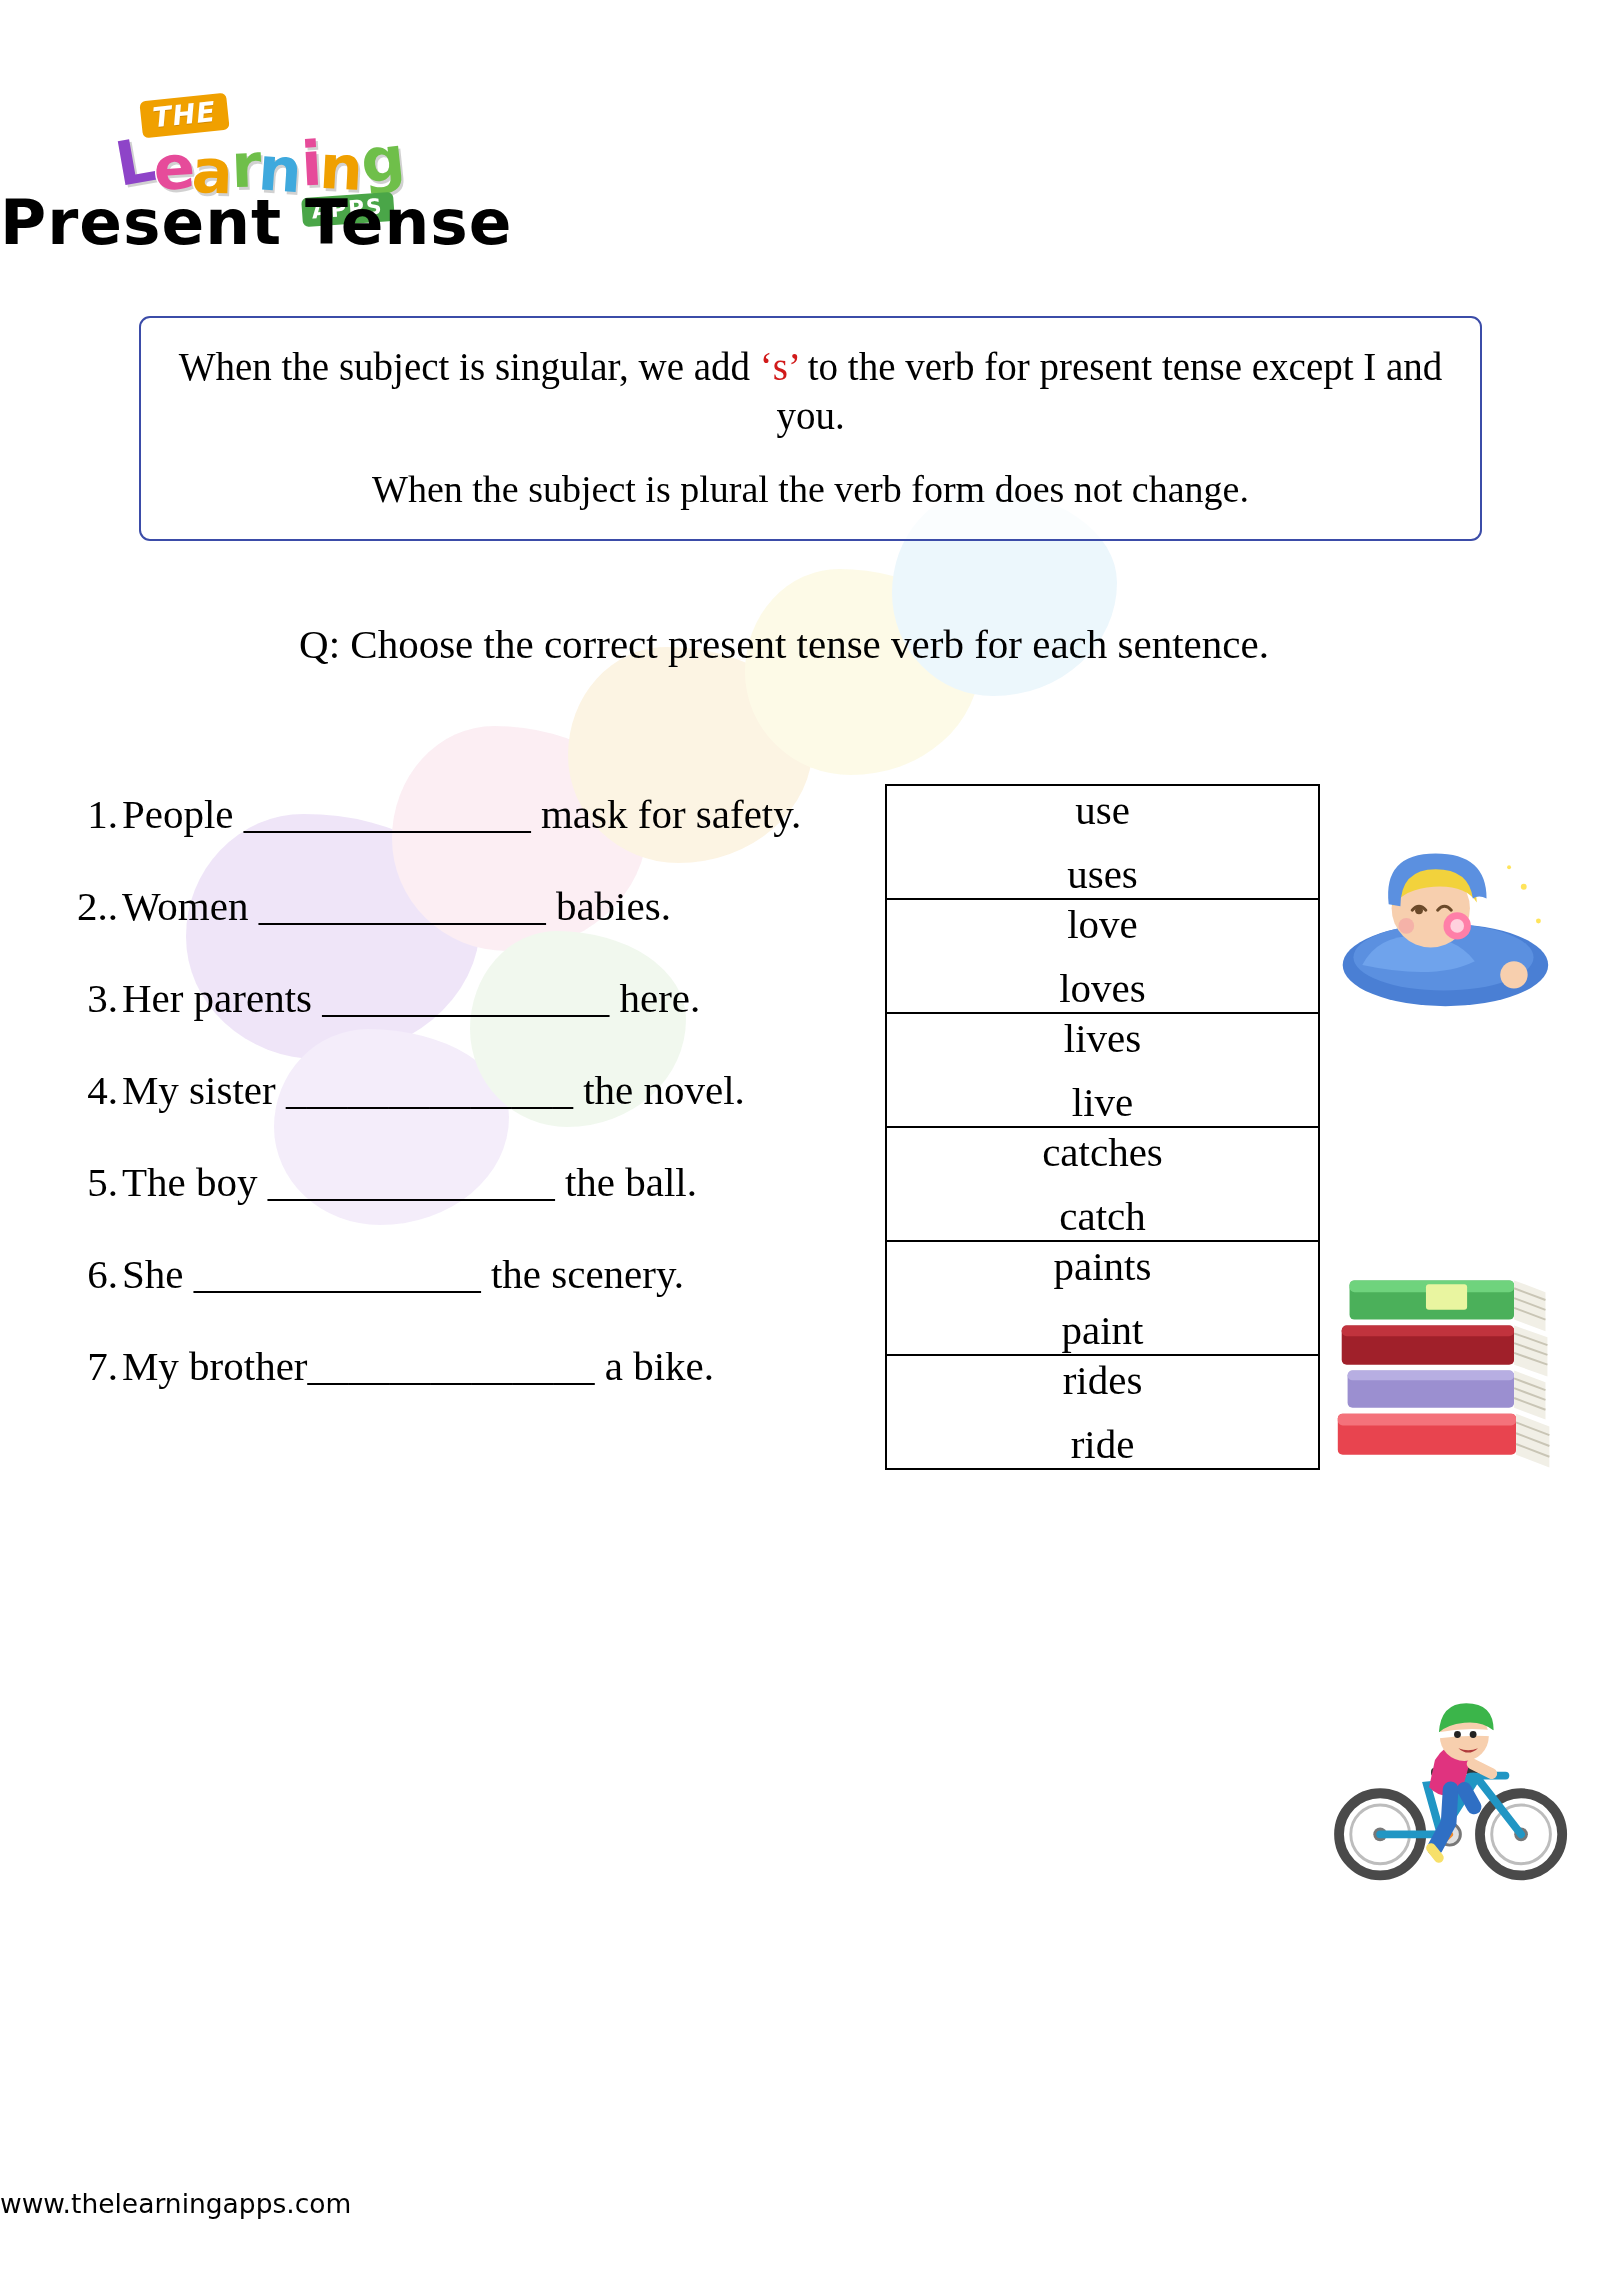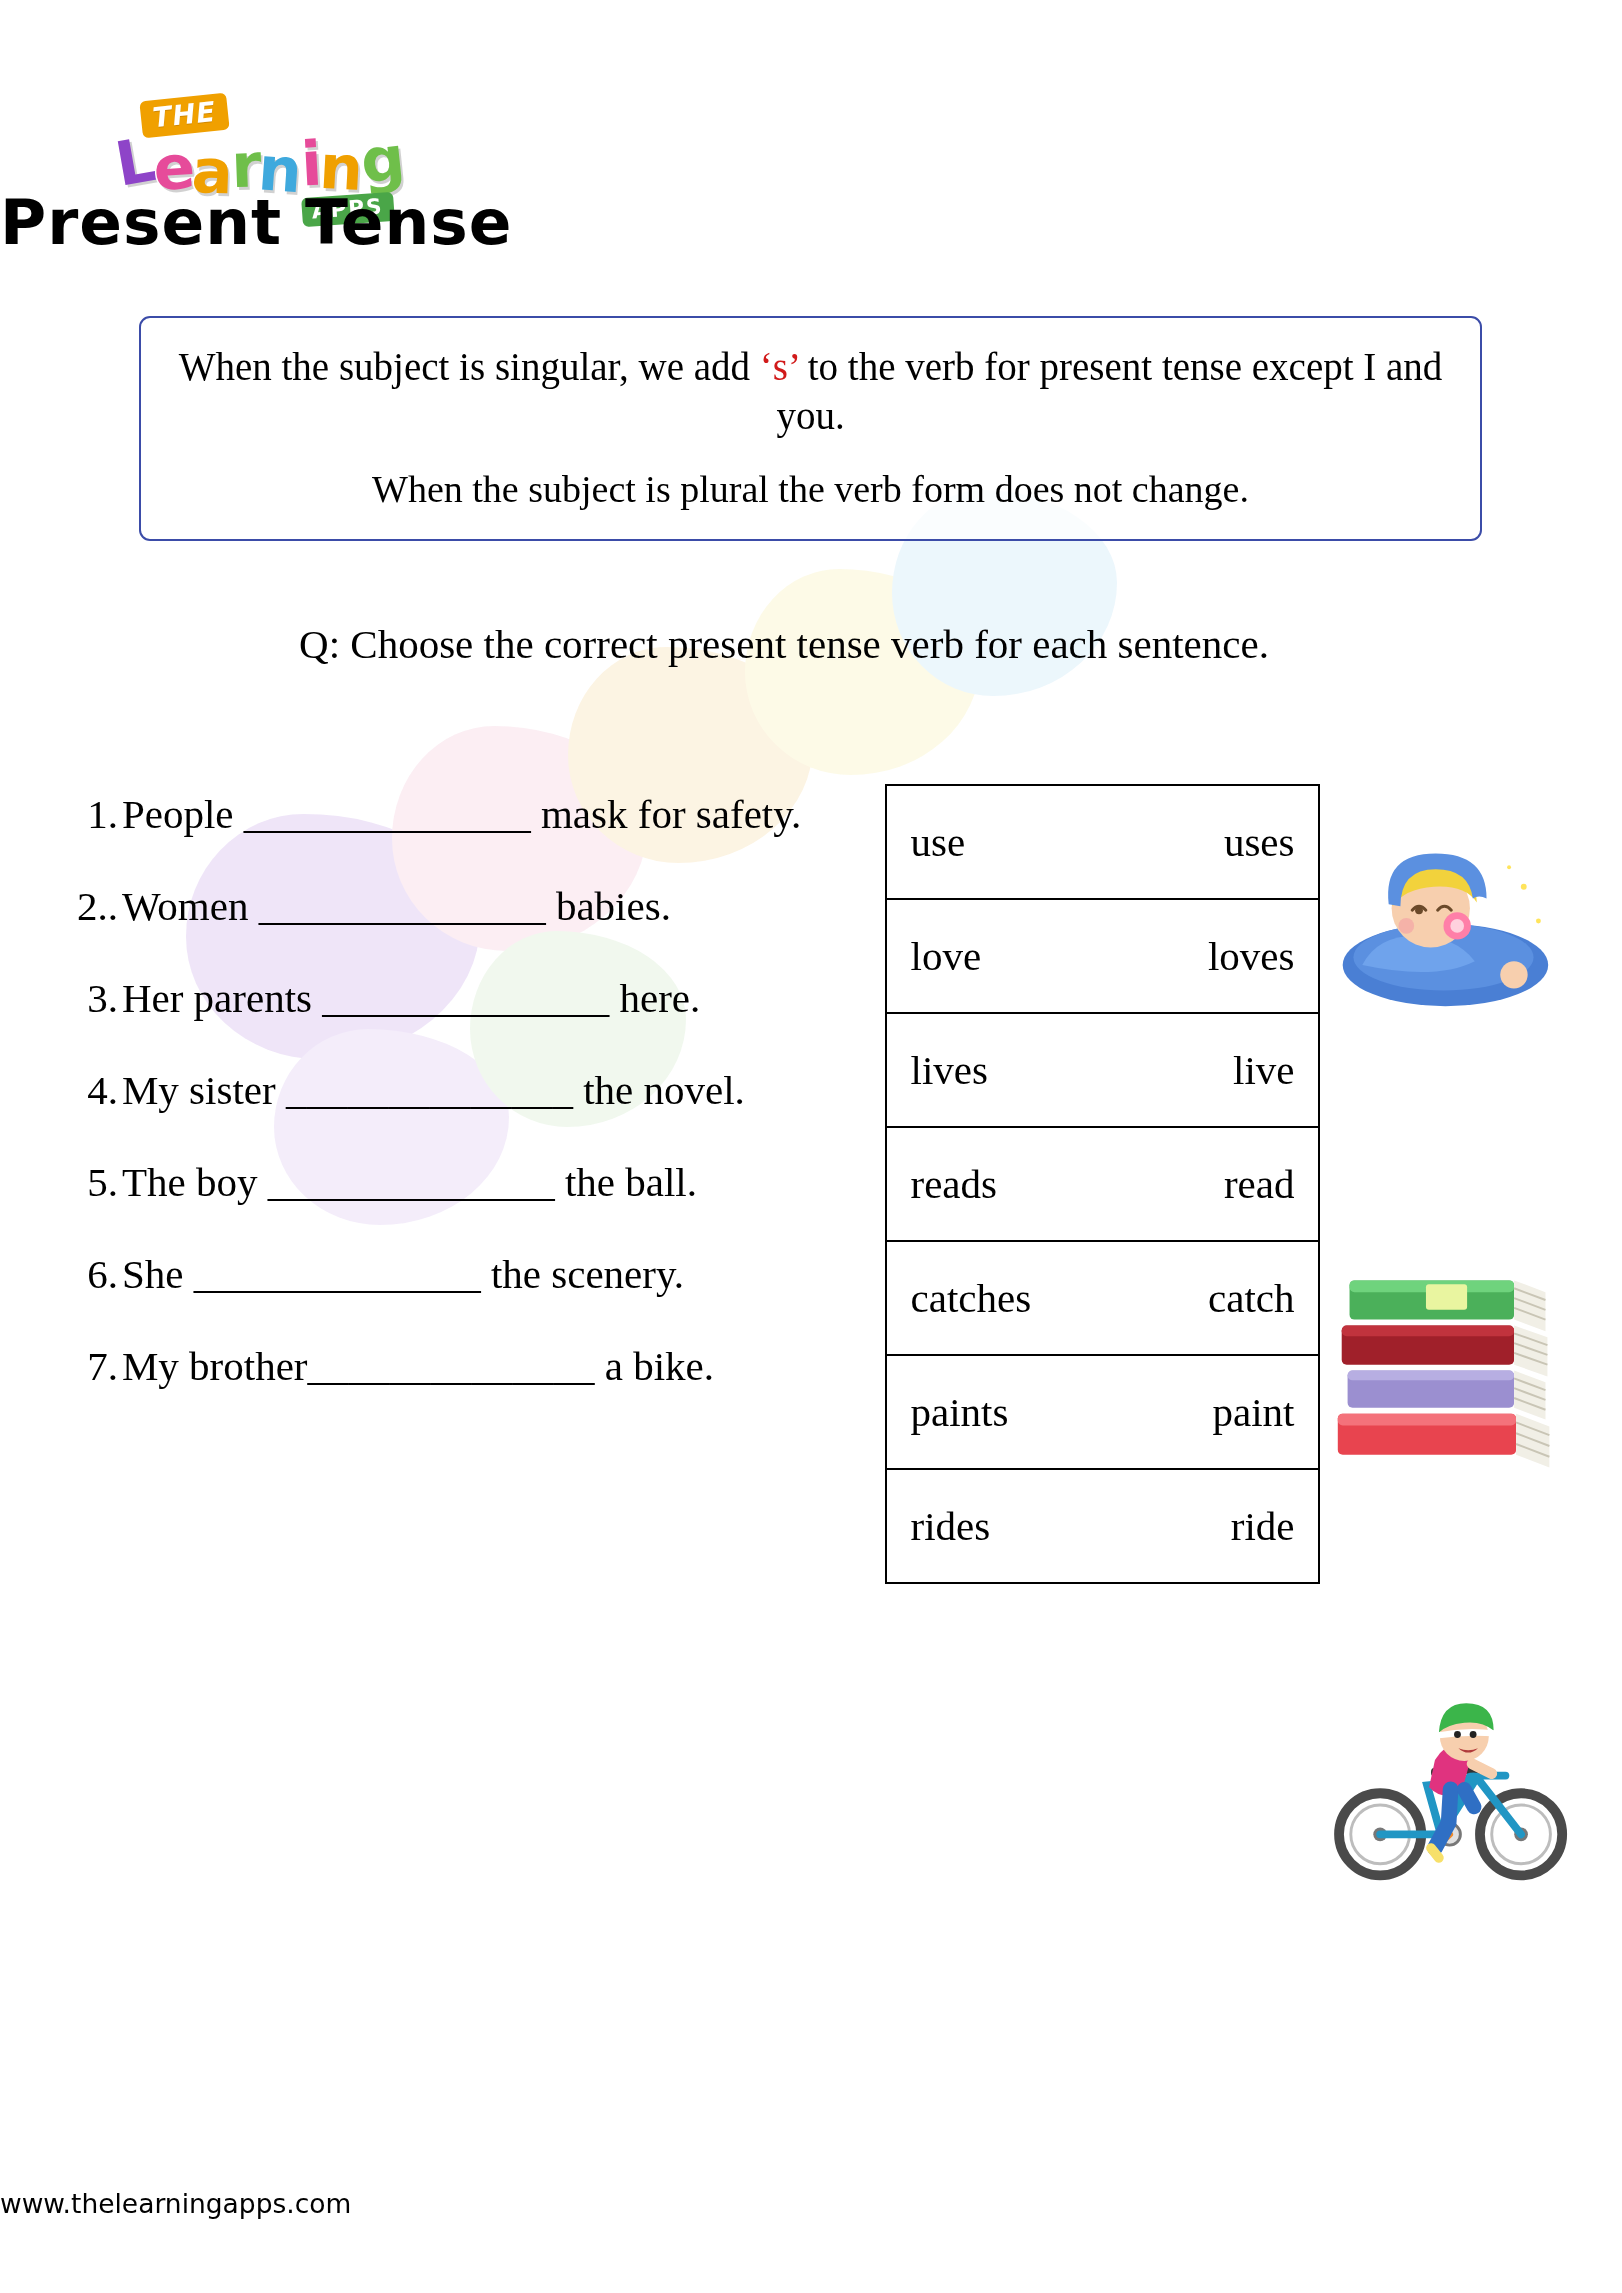--- a/index.html
+++ b/index.html
@@ -177,20 +177,21 @@
   }
   .opt-row {
     height: 114px;
     border-bottom: 2px solid #000000;
     display: flex;
     align-items: center;
     justify-content: space-between;
     padding: 0 23.5px 0 23.5px;
     box-sizing: border-box;
     font-size: 41px;
+    flex-direction: column;
   }
   .opt-a, .opt-b { white-space: nowrap; }
 
   
   .art { position: absolute; z-index: 6; }
 
   
   .baby { left: 1328px; top: 828px; width: 230px; height: 186px; }
   
   .books { left: 1328px; top: 1245px; width: 240px; height: 255px; }
@@ -276,24 +277,20 @@
     <span class="opt-a">use</span>
     <span class="opt-b">uses</span>
   </div>
   <div class="opt-row">
     <span class="opt-a">love</span>
     <span class="opt-b">loves</span>
   </div>
   <div class="opt-row">
     <span class="opt-a">lives</span>
     <span class="opt-b">live</span>
-  </div>
-  <div class="opt-row">
-    <span class="opt-a">reads</span>
-    <span class="opt-b">read</span>
   </div>
   <div class="opt-row">
     <span class="opt-a">catches</span>
     <span class="opt-b">catch</span>
   </div>
   <div class="opt-row">
     <span class="opt-a">paints</span>
     <span class="opt-b">paint</span>
   </div>
   <div class="opt-row">

